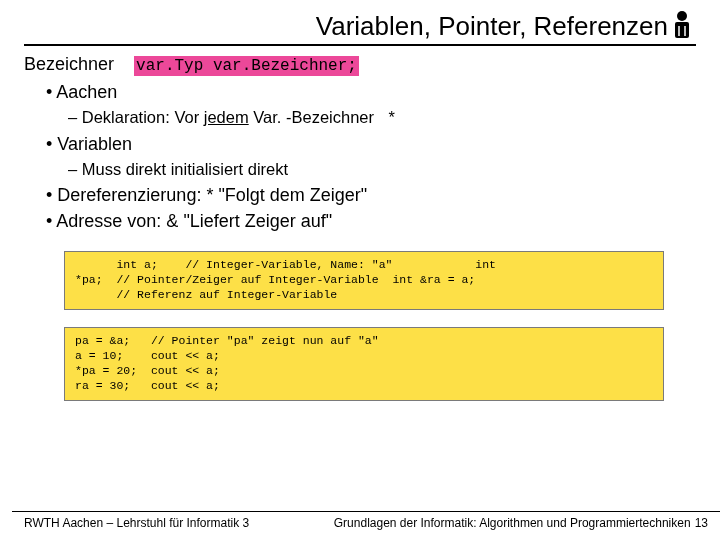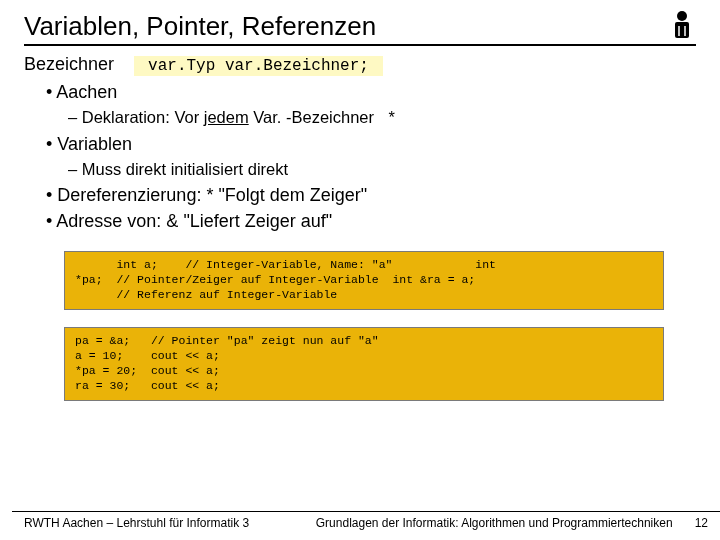--- a/index.html
+++ b/index.html
@@ -15,21 +15,21 @@
   .slide {
     position: relative;
     width: 720px;
     height: 540px;
     box-sizing: border-box;
     padding: 10px 24px 0 24px;
   }
   .title-row {
     display: flex;
     align-items: flex-end;
-    justify-content: space-between;
+    justify-content: flex-end;
     border-bottom: 2px solid #000;
     padding-bottom: 2px;
     margin-bottom: 6px;
   }
   .title {
     font-size: 26px;
     font-weight: 400;
   }
   .logo {
     width: 28px;
@@ -52,36 +52,36 @@
   }
   .bullet-dot::before {
     content: "•  ";
   }
   .bullet-dash::before {
     content: "–  ";
   }
   .inline-code {
     font-family: "Courier New", monospace;
     font-size: 16px;
-    background: #fef9c3;
-    padding: 1px 14px;
+    background: #ec4899;
+    padding: 1px 2px;
   }
   .u { text-decoration: underline; }
   .sym-col {
     display: inline-block;
     min-width: 18px;
     text-align: left;
     font-family: "Courier New", monospace;
     margin-left: 8px;
   }
   .codebox {
     margin: 18px 0 0 40px;
     width: 600px;
     border: 1px solid #7a7a7a;
-    background: #eab308;
+    background: #fde047;
     font-family: "Courier New", monospace;
     font-size: 11.5px;
     line-height: 1.3;
     padding: 6px 10px;
     box-sizing: border-box;
     white-space: pre;
   }
   .codebox + .codebox {
     margin-top: 17px;
   }
@@ -92,21 +92,21 @@
     bottom: 10px;
     padding: 4px 12px 0 12px;
     border-top: 1px solid #000;
     display: flex;
     justify-content: space-between;
     align-items: baseline;
     font-size: 12px;
   }
   .footer .right {
     display: flex;
-    gap: 22px;
+    gap: 4px;
     align-items: center;
   }
 </style>
 </head>
 <body>
 
 <div class="slide">
 
   <div class="title-row">
     <div class="title">Variablen, Pointer, Referenzen</div>
@@ -155,17 +155,17 @@
 a = 10;    cout &lt;&lt; a;
 *pa = 20;  cout &lt;&lt; a;
 ra = 30;   cout &lt;&lt; a;</div>
 
   </div>
 
   <div class="footer">
     <div>RWTH Aachen – Lehrstuhl für Informatik 3</div>
     <div class="right">
       <span>Grundlagen der Informatik: Algorithmen und Programmiertechniken</span>
-      <span>12</span>
+      <span>13</span>
     </div>
   </div>
 
 </div>
 
 </body></html>

